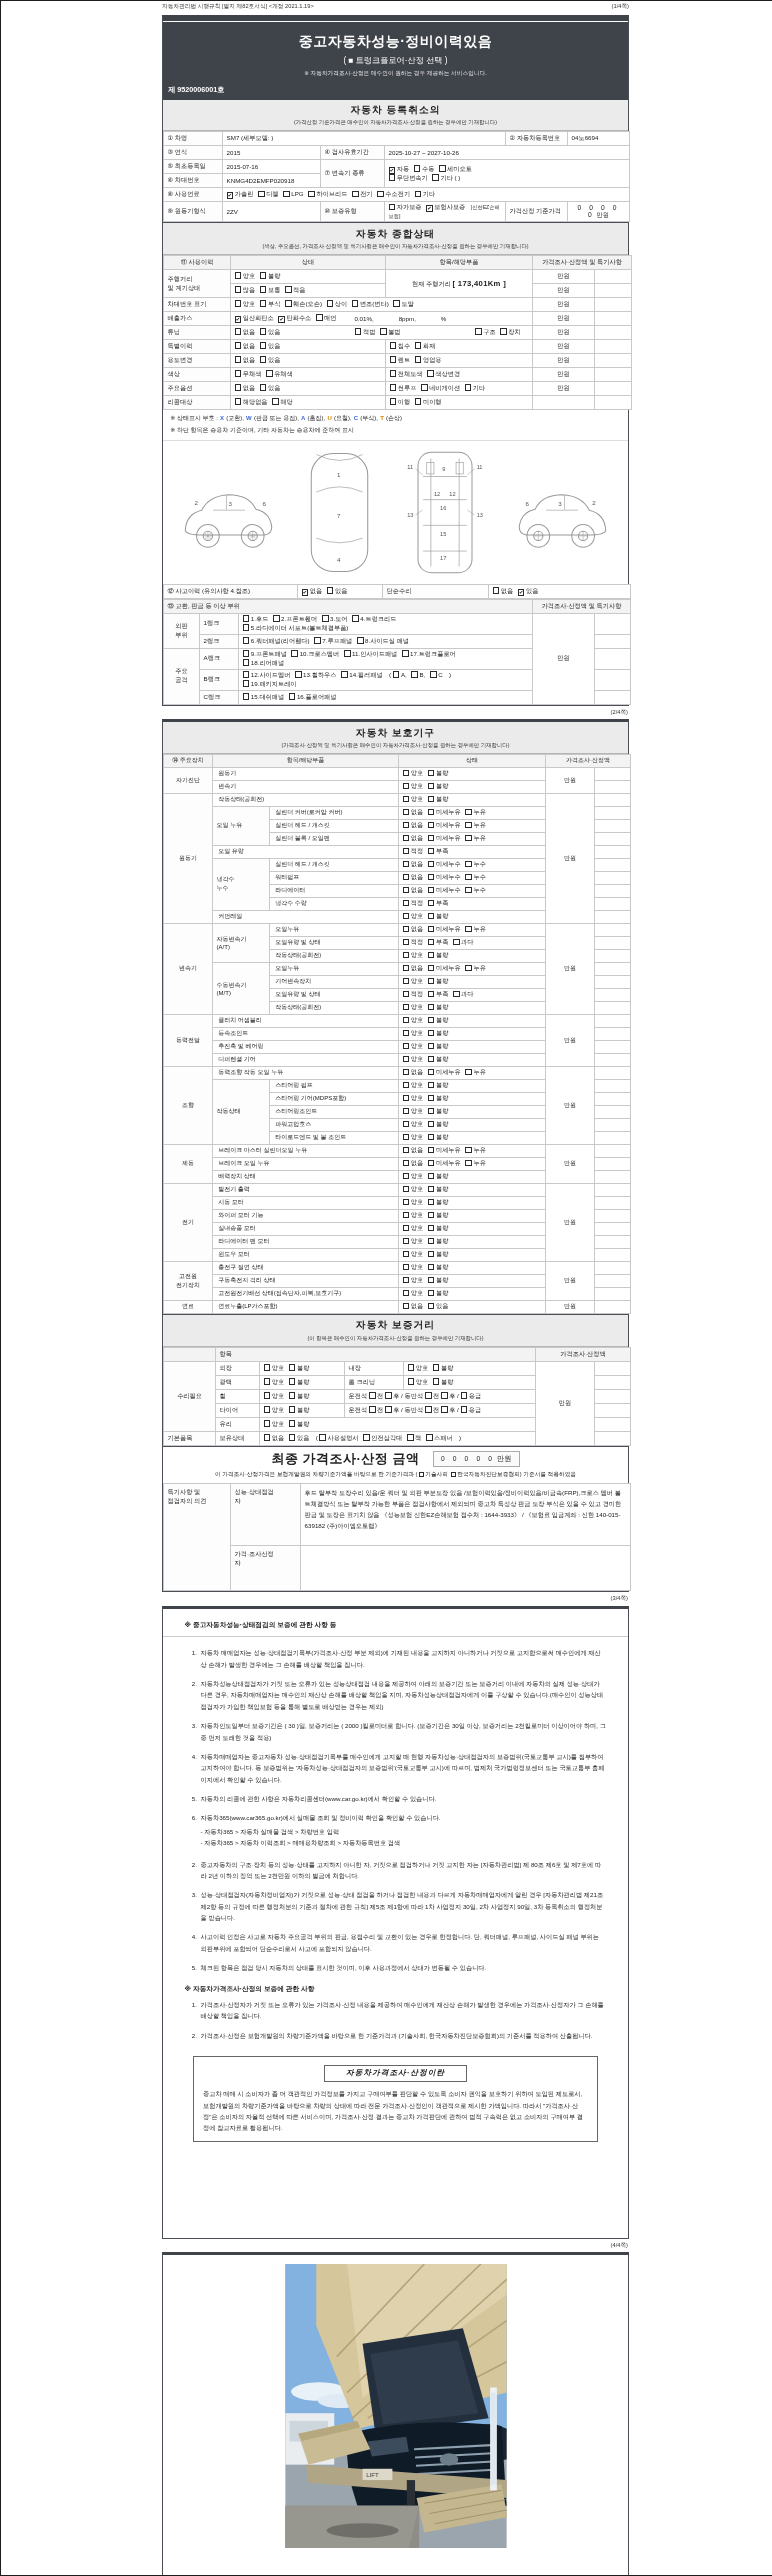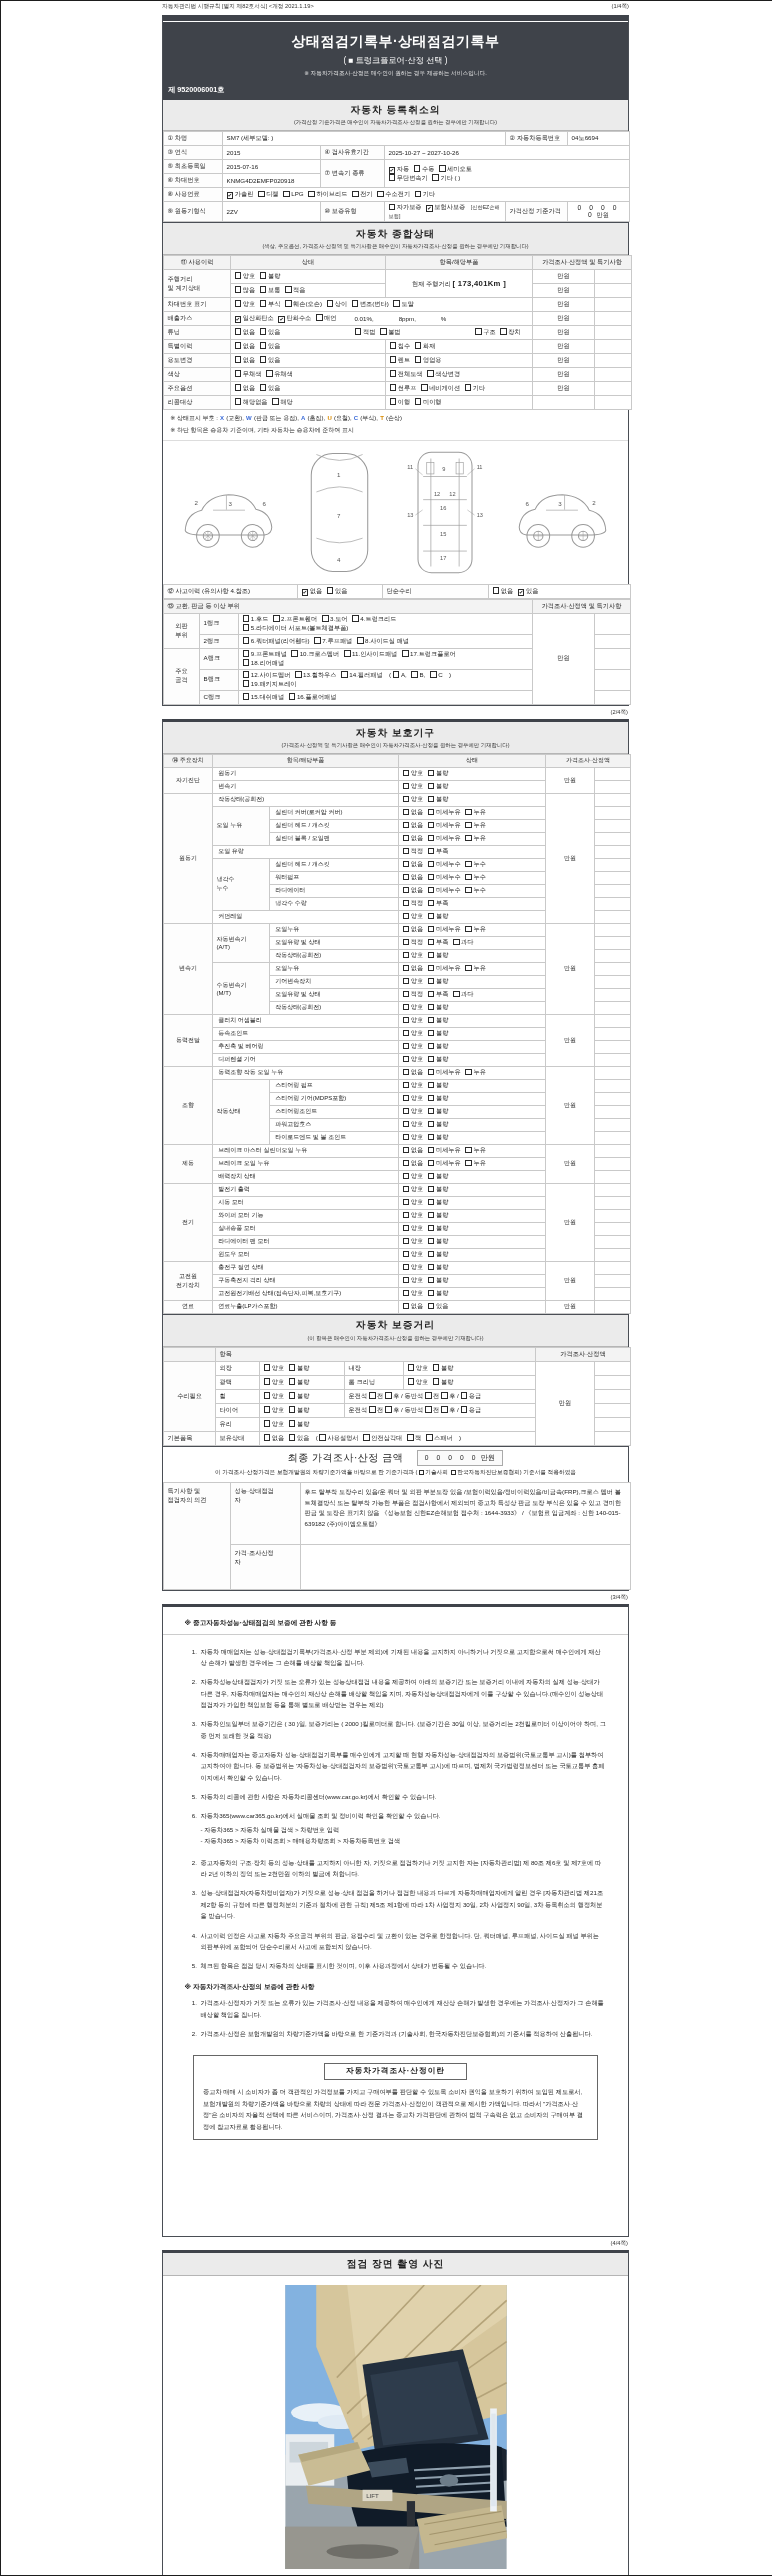--- a/index.html
+++ b/index.html
@@ -55,59 +55,59 @@
 .lgline{font-size:6px;color:#222;margin-bottom:2.6px;}
 .mk{font-weight:bold;margin:0 0.5px;}
 .mk.b{color:#3a6bd8;}
 .mk.o{color:#d88a00;}
 
 .diagrams{display:flex;justify-content:space-around;align-items:center;padding:6.2px 3.1px 7.2px;background:#fff;}
 .diagrams svg{flex:none;}
 
 .finalband{border-top:1px solid #4a4e55;background:#fff;padding:3.6px 5.2px 4.1px;text-align:center;}
 .fp-line1{display:flex;justify-content:center;align-items:center;gap:13.4px;}
-.fp-label{font-size:10px;font-weight:normal;letter-spacing:0.5px;}
+.fp-label{font-size:13px;font-weight:bold;letter-spacing:0.5px;}
 .fp-box{border:0.5px solid #aaa;background:#fafafa;padding:2.1px 7.2px;font-size:7.2px;}
 .fp-line2{font-size:5.7px;margin-top:3.1px;color:#222;}
 .fp-line2 .cb{width:5.7px;height:5.7px;vertical-align:-1px;margin:0 1px;}
 
 .remarks tr.r1 td{height:62px;vertical-align:top;padding-top:4.1px;}
 .remarks tr.r2 td{height:45px;vertical-align:top;padding-top:4.1px;}
 .remarks .text{line-height:1.75;font-size:6.2px;}
 
 .notesbody{padding:8.2px 21.6px 12.4px;}
 .nheads{font-size:6.7px;font-weight:bold;margin:4.1px 0 5.2px;}
 .nheads.mt{margin-top:11.3px;}
 .ndivider{border-top:0.5px solid #ccc;margin:6.2px -21.6px 10.3px;}
 .npara{display:flex;margin:0 0 7.7px;line-height:1.85;font-size:6.2px;}
 .nnum{width:12.4px;flex:none;text-align:right;margin-right:3.6px;}
 .ntext{flex:1;}
 .subp{margin:-5.2px 0 5.2px 16px;line-height:1.8;font-size:6.2px;}
 .ngap{height:5.2px;}
 .pricebox{border:1px solid #666;margin:15.5px 8.2px 5.2px;padding:7.2px 9.3px 6.7px;}
-.pb-title{border:1px solid #666;width:max-content;margin:0 auto 6.2px;padding:2.6px 20.6px;font-weight:bold;font-size:7.7px;letter-spacing:1px;}
+.pb-title{border:1px solid #666;width:max-content;margin:0 auto 6.2px;padding:2.6px 20.6px;font-weight:bold;font-size:7.7px;letter-spacing:1px;font-style:italic;}
 .pb-text{font-size:6.2px;line-height:1.85;color:#222;}
 
 .photowrap{padding:9.3px 0 7.2px;text-align:center;background:#fff;}
 svg text{font-family:"Liberation Sans",sans-serif;}
 </style>
 </head>
 <body>
 
 <div class="doc">
 
   <div class="metaline">
     <span>자동차관리법 시행규칙 [별지 제82호서식] &lt;개정 2021.1.19&gt;</span>
     <span>(1/4쪽)</span>
   </div>
 
   <div class="pageblock p1">
     <div class="mainhead">
       <div class="mh-white"></div>
-      <div class="mh-title">상태점검기록부·상태점검기록부</div>
+      <div class="mh-title">중고자동차성능·정비이력있음</div>
       <div class="mh-sub">( ■ 트렁크플로어·산정 선택 )</div>
       <div class="mh-note">※ 자동차가격조사·산정은 매수인이 원하는 경우 제공하는 서비스입니다.</div>
       <div class="mh-doc">제 9520006001호</div>
     </div>
 
     <div class="secband">
       <div class="sb-title">자동차 등록취소의</div>
       <div class="sb-sub">(가격산정 기준가격은 매수인이 자동차가격조사·산정을 원하는 경우에만 기재합니다)</div>
     </div>
     <div id="basicTable">
@@ -857,23 +857,20 @@
         <div class="pricebox">
           <div class="pb-title">자동차가격조사·산정이란</div>
           <div class="pb-text">중고차 매매 시 소비자가 좀 더 객관적인 가격정보를 가지고 구매여부를 판단할 수 있도록 소비자 권익을 보호하기 위하여 도입된 제도로서, 보험개발원의 차량기준가액을 바탕으로 차량의 상태에 따라 전문 가격조사·산정인이 객관적으로 제시한 가액입니다. 따라서 "가격조사·산정"은 소비자의 자율적 선택에 따른 서비스이며, 가격조사·산정 결과는 중고차 가격판단에 관하여 법적 구속력은 없고 소비자의 구매여부 결정에 참고자료로 활용됩니다.</div>
         </div>
       </div>
   </div>
 
   <div class="marker">(4/4쪽)</div>
 
   <div class="pageblock p4">
-    <div class="secband">
-      <div class="sb-title">점검 장면 촬영 사진</div>
-    </div>
     <div class="photowrap">
       <svg width="222" height="284" viewBox="0 0 430 552">
         <rect width="430" height="552" fill="#9aa5ad"></rect>
         <rect x="0" y="0" width="430" height="330" fill="#83b2e0"></rect>
         <ellipse cx="66" cy="248" rx="55" ry="18" fill="#e8f1f8"></ellipse>
         <ellipse cx="108" cy="266" rx="45" ry="14" fill="#dfeaf4"></ellipse>
         <polygon points="60,0 430,0 430,250 140,320 60,120" fill="#d6c69c"></polygon>
         <polygon points="120,0 430,0 430,60 150,260" fill="#e0d2ac"></polygon>
         <g stroke="#b4a379" stroke-width="3" fill="none">
           <line x1="430" y1="30" x2="130" y2="300"></line>

